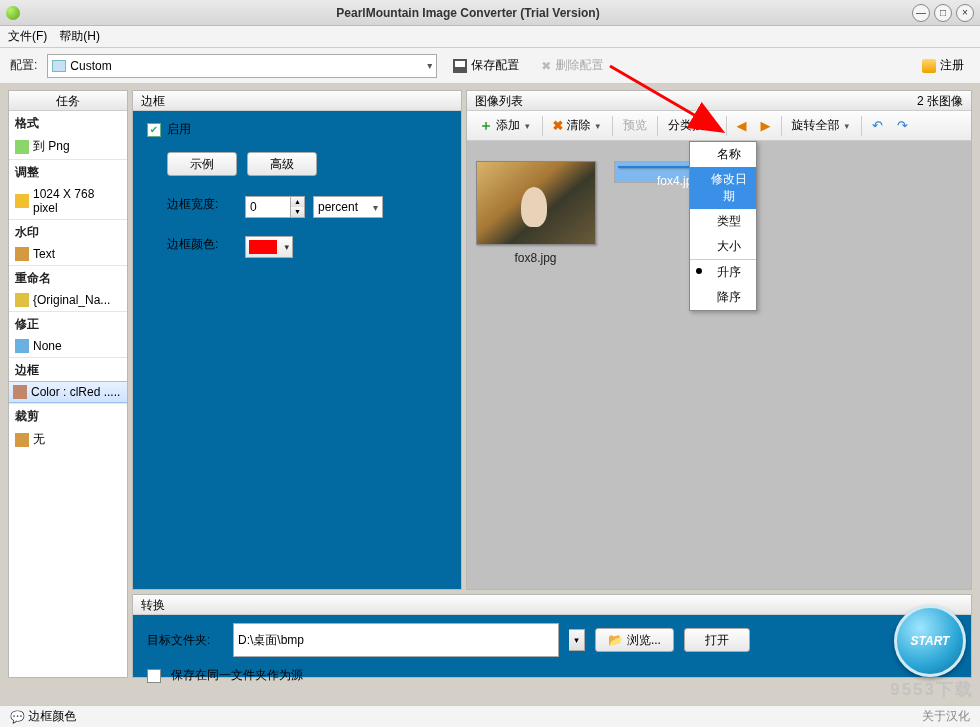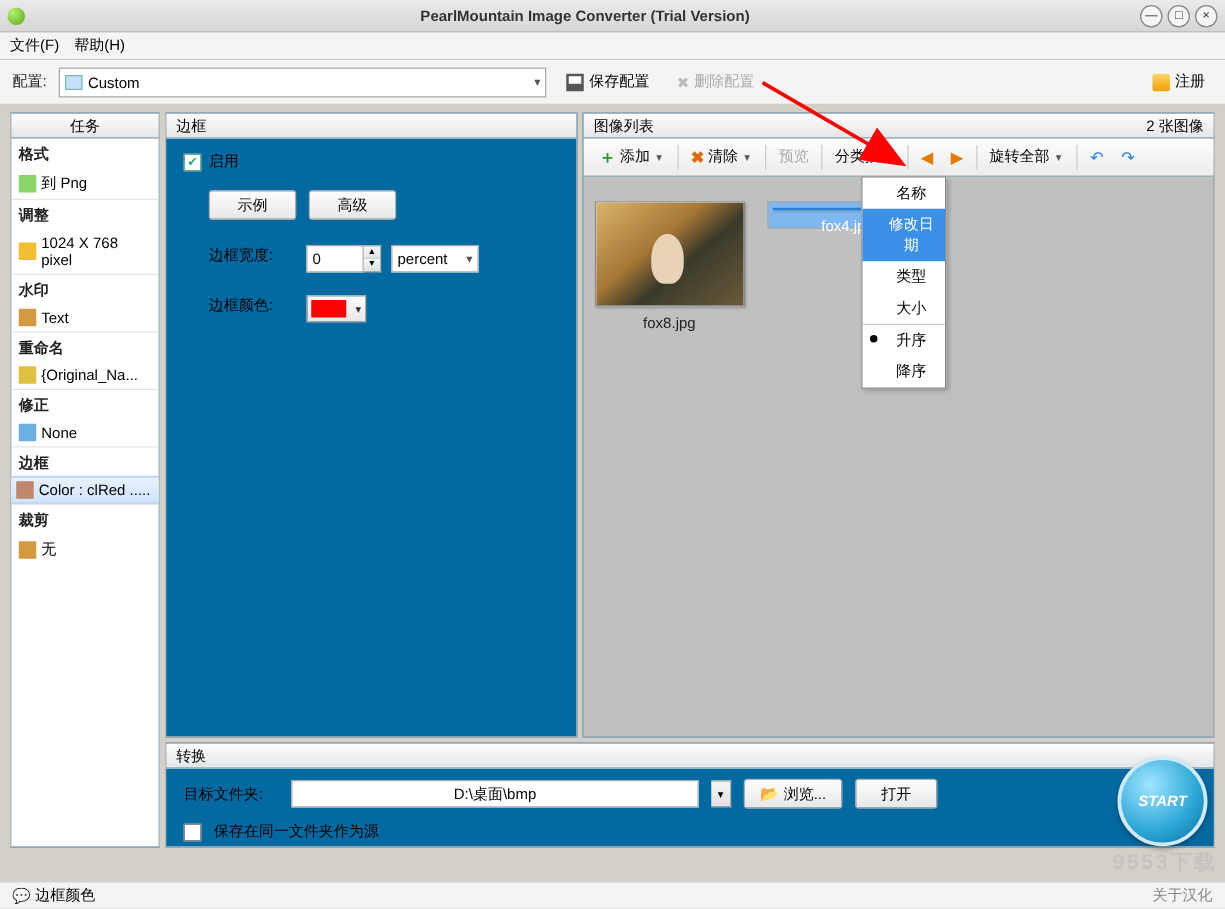--- a/index.html
+++ b/index.html
@@ -70,21 +70,21 @@
 .imgph2::after { content:""; position:absolute; left:28%; top:14%; width:40px; height:56px; background:#ecd7c6; border-radius:50% 50% 45% 45%; }
 .sortmenu { position: absolute; left: 222px; top: 30px; width: 68px; background: #fff; border: 1px solid #888; box-shadow: 2px 2px 4px rgba(0,0,0,.25); z-index: 50; text-align: center; }
 .sortmenu .mi { padding: 4px 8px 4px 20px; position: relative; cursor: default; }
 .sortmenu .mi.hl { background: #3a8fe6; color: #fff; }
 .sortmenu .mi.sep2 { border-top: 1px solid #ccc; }
 .sortmenu .mi .dot { position: absolute; left: 6px; top: 8px; width: 6px; height: 6px; background: #000; border-radius: 50%; }
 .convpanel { height: 84px; }
 .convbody { padding: 8px 14px; display: flex; flex-direction: column; gap: 10px; }
 .crow { display: flex; align-items: center; gap: 10px; }
 .crow label { width: 76px; }
-.crow input[type=text] { flex: 0 0 326px; height: 22px; border: 1px solid #aaa; padding: 0 4px; text-align: center; }
+.crow input[type=text] { flex: 0 0 326px; height: 34px; border: 1px solid #aaa; padding: 0 4px; }
 .crow .arrow2 { width: 16px; height: 22px; border: 1px solid #aaa; border-left: none; background: linear-gradient(#f8f8f8,#e0e0e0); text-align: center; line-height: 20px; font-size: 9px; }
 .startbtn { position: absolute; right: 14px; bottom: 50px; width: 72px; height: 72px; border-radius: 50%; background: radial-gradient(circle at 35% 30%, #9fe5ff, #2aa6d6 60%, #0a6c9a); display: flex; align-items: center; justify-content: center; color: #fff; font-weight: bold; font-style: italic; font-size: 16px; border: 3px solid #cfe9f5; box-shadow: 0 2px 4px rgba(0,0,0,.35); }
 .statusbar { position: absolute; left:0; right:0; bottom:0; height: 22px; background: #f4f4f4; border-top: 1px solid #ccc; display: flex; align-items: center; padding: 0 10px; }
 .statusbar .right { margin-left: auto; color: #888; }
 .watermark { position:absolute; right:6px; bottom:26px; color:#bbb; font-size:17px; font-weight:bold; letter-spacing:2px; pointer-events:none; opacity:.6; }
 svg.arrow-anno { position:absolute; left:490px; top:58px; pointer-events:none; z-index:100; }
 .ico-plus { color:#2a9a2a; font-weight:bold; font-size:14px; }
 .ico-x { color:#e06a00; font-weight:bold; font-size:13px; }
 .ico-left { color:#e07a00; font-size:13px; }
 .ico-right { color:#e07a00; font-size:13px; }

